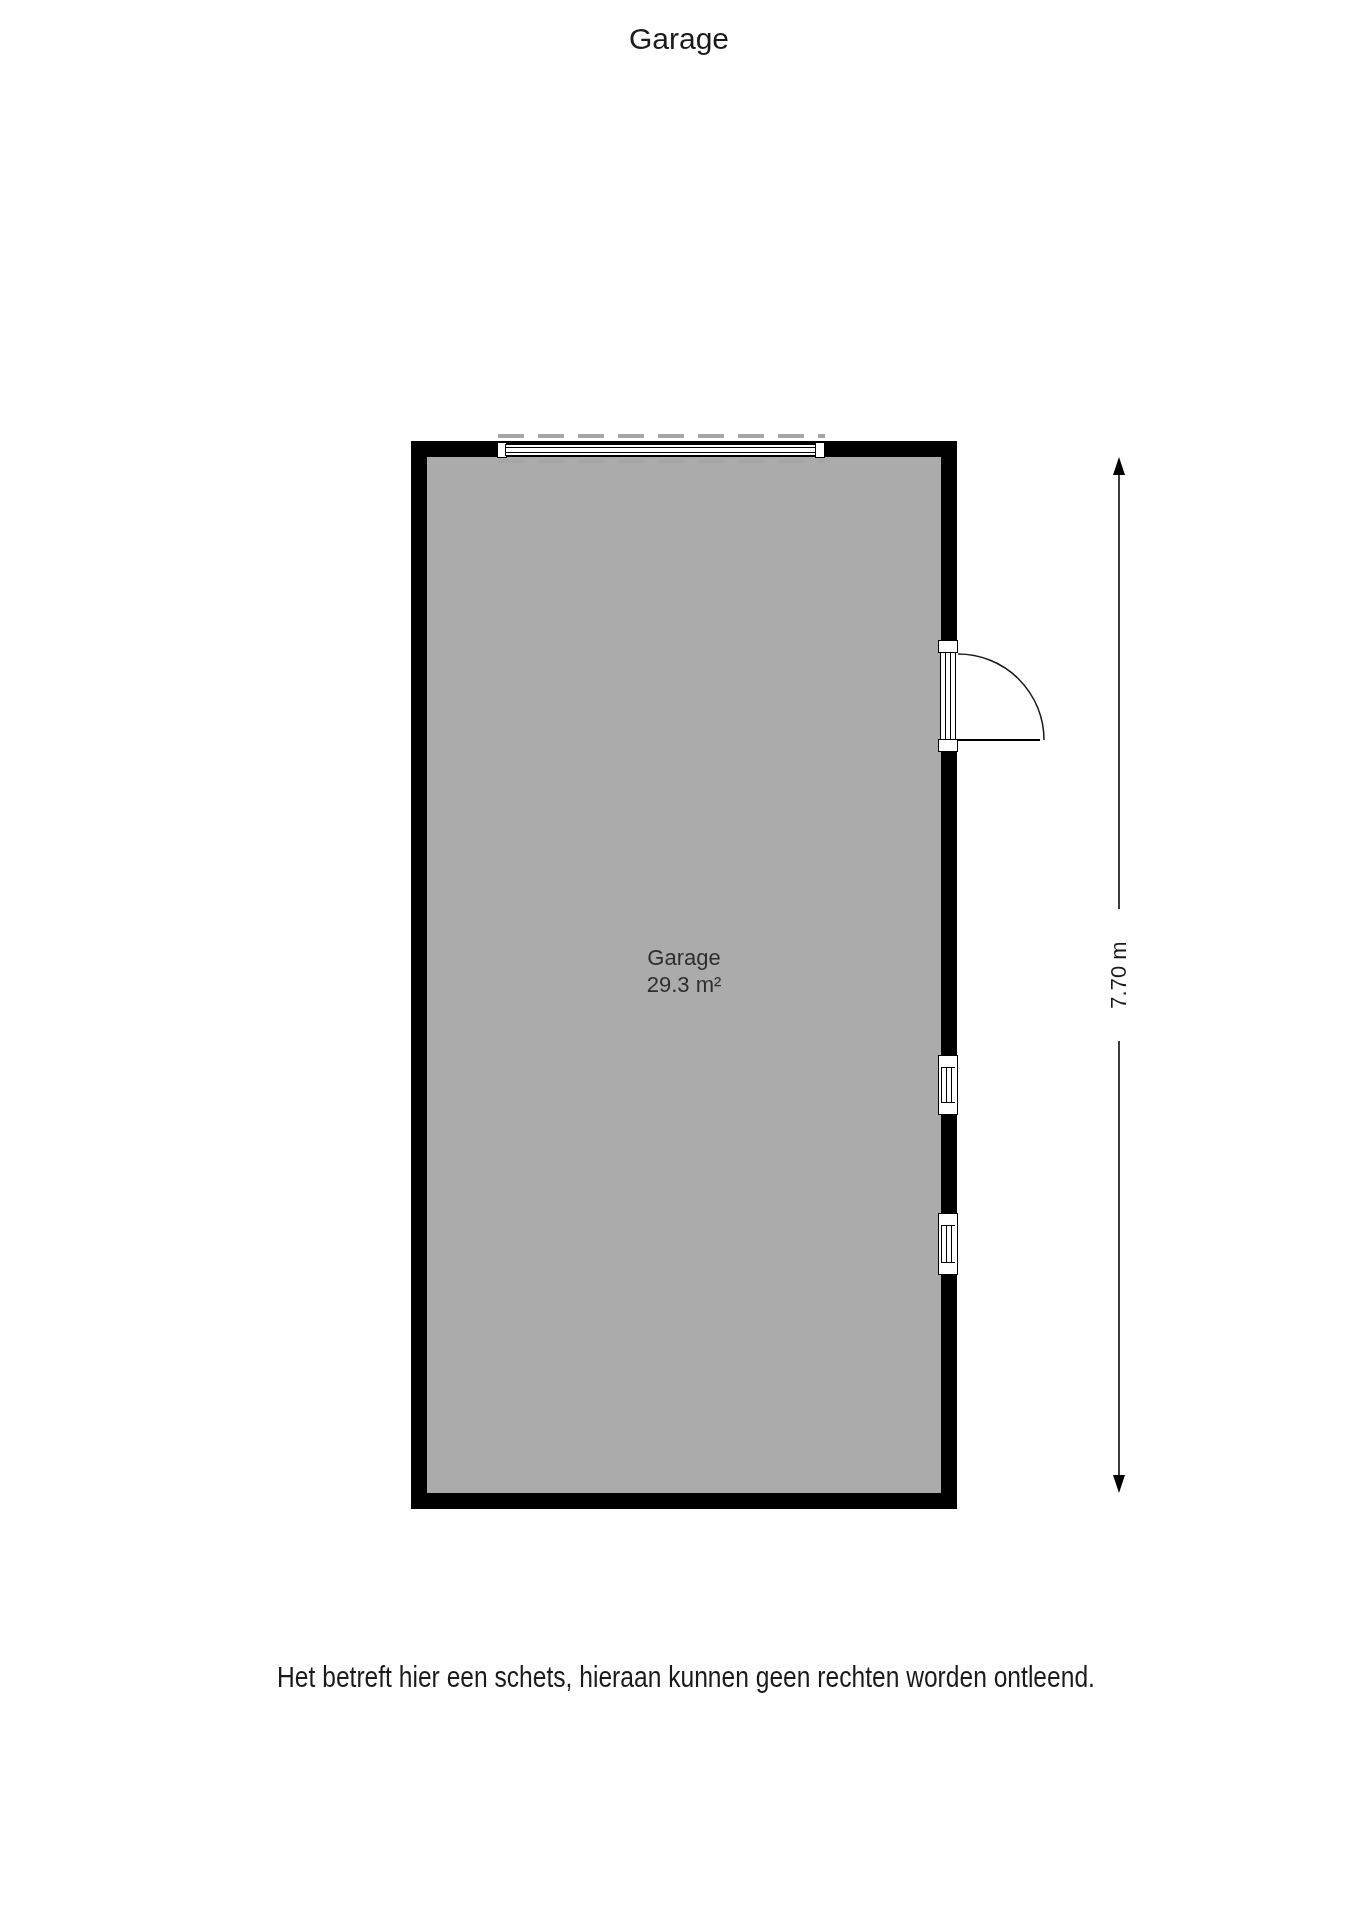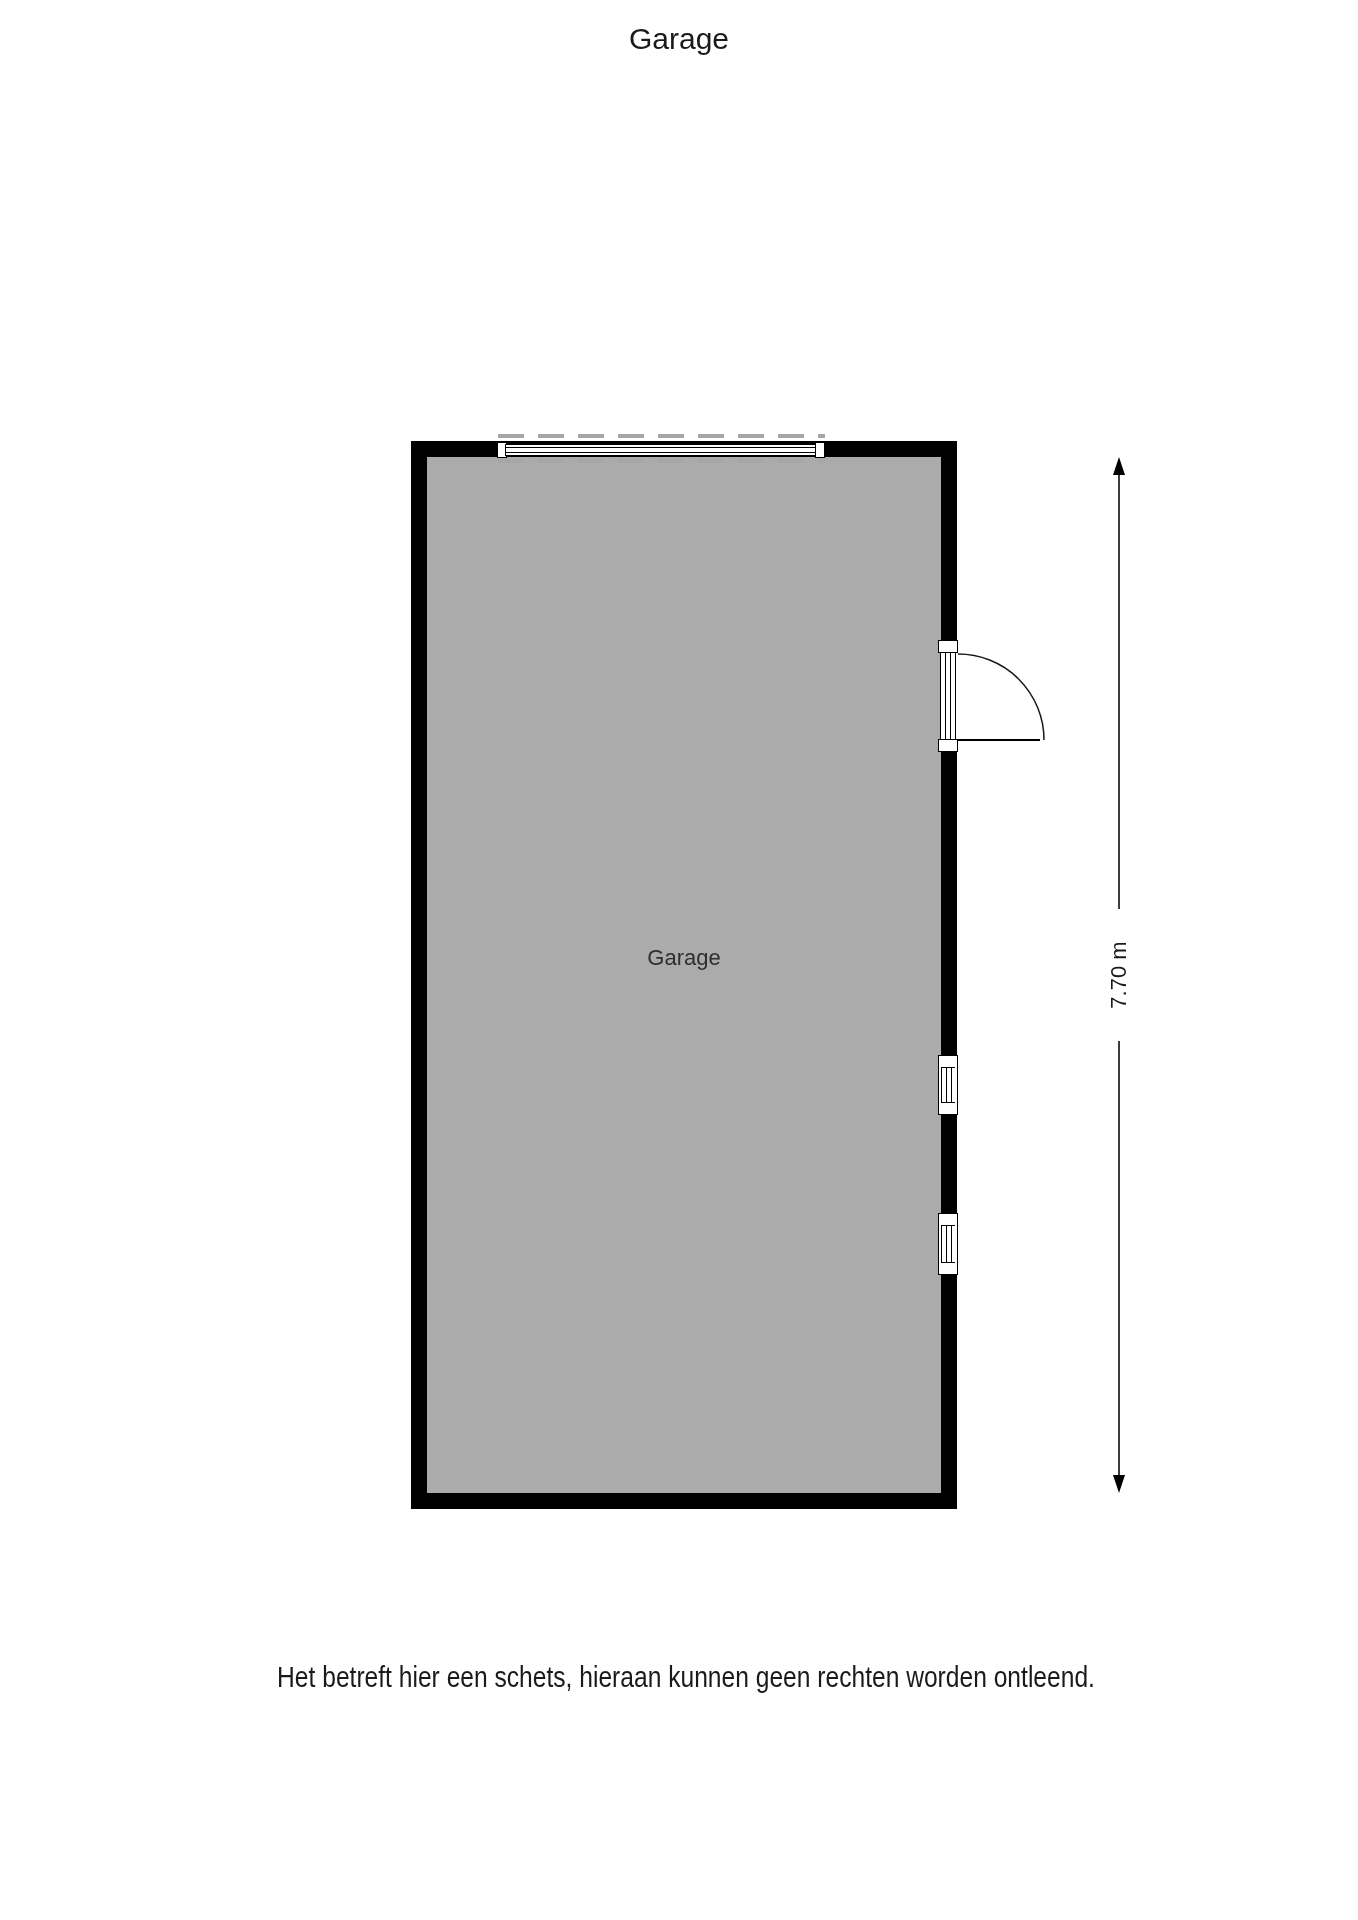--- a/index.html
+++ b/index.html
@@ -109,17 +109,18 @@
 
   <div class="abs window win-1">
     <div class="glass"></div>
   </div>
   <div class="abs window win-2">
     <div class="glass"></div>
   </div>
 
   <div class="abs room-label">
     <div class="room-name">Garage</div>
+    <div class="room-area">29.3 m²</div>
   </div>
 
   <div class="abs disclaimer">Het betreft hier een schets, hieraan kunnen geen rechten worden ontleend.</div>
 
 </div>
 
 </body></html>

